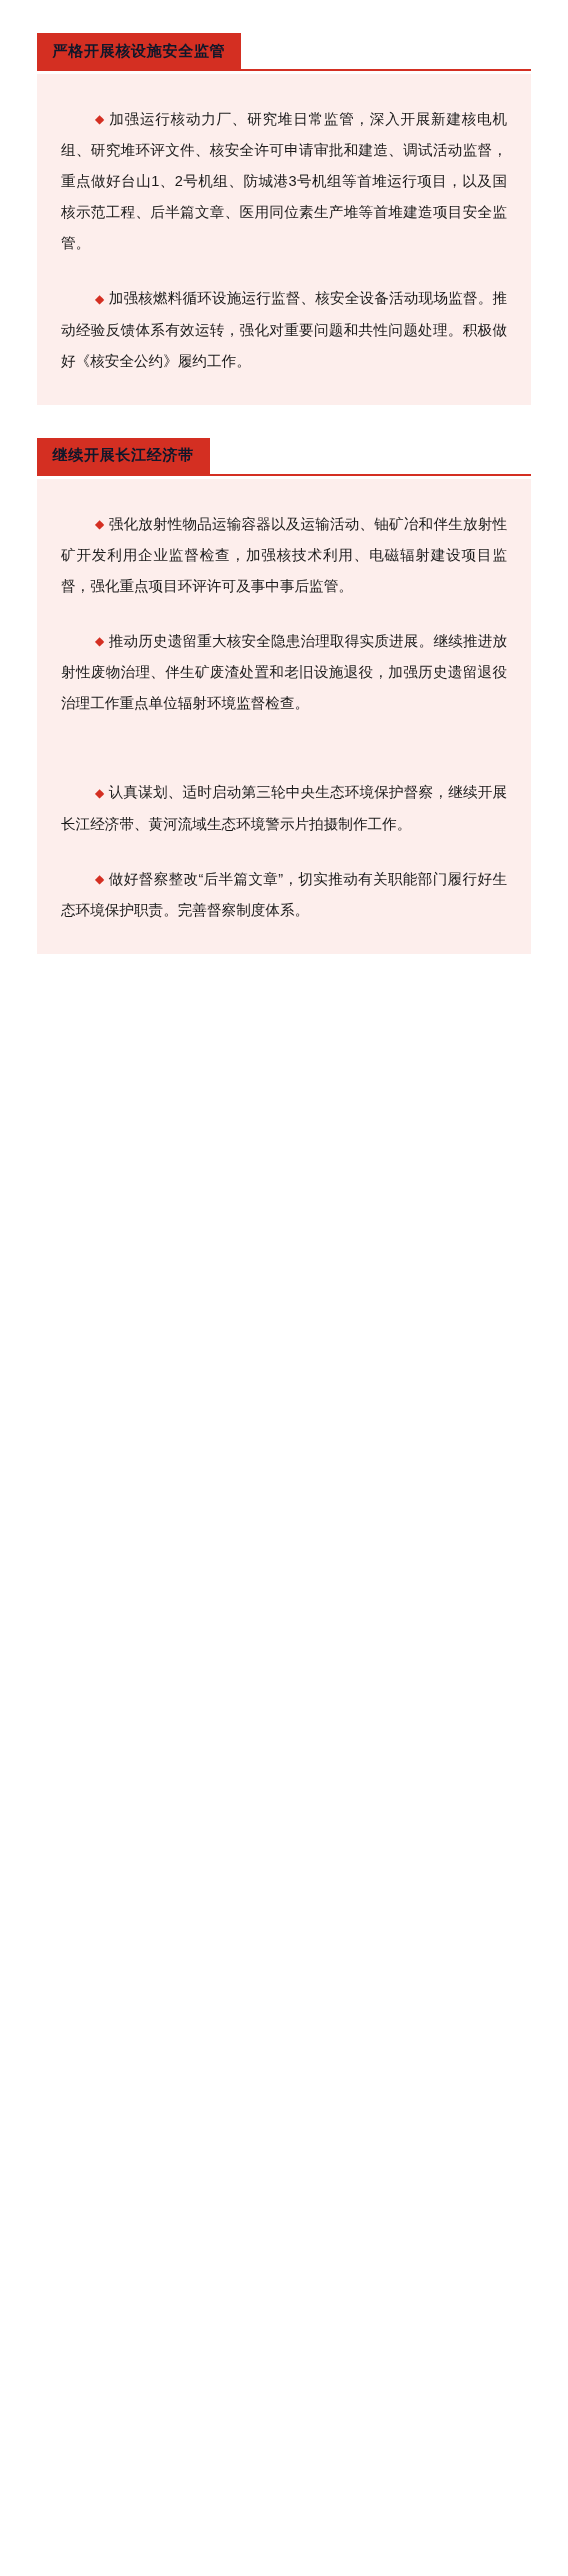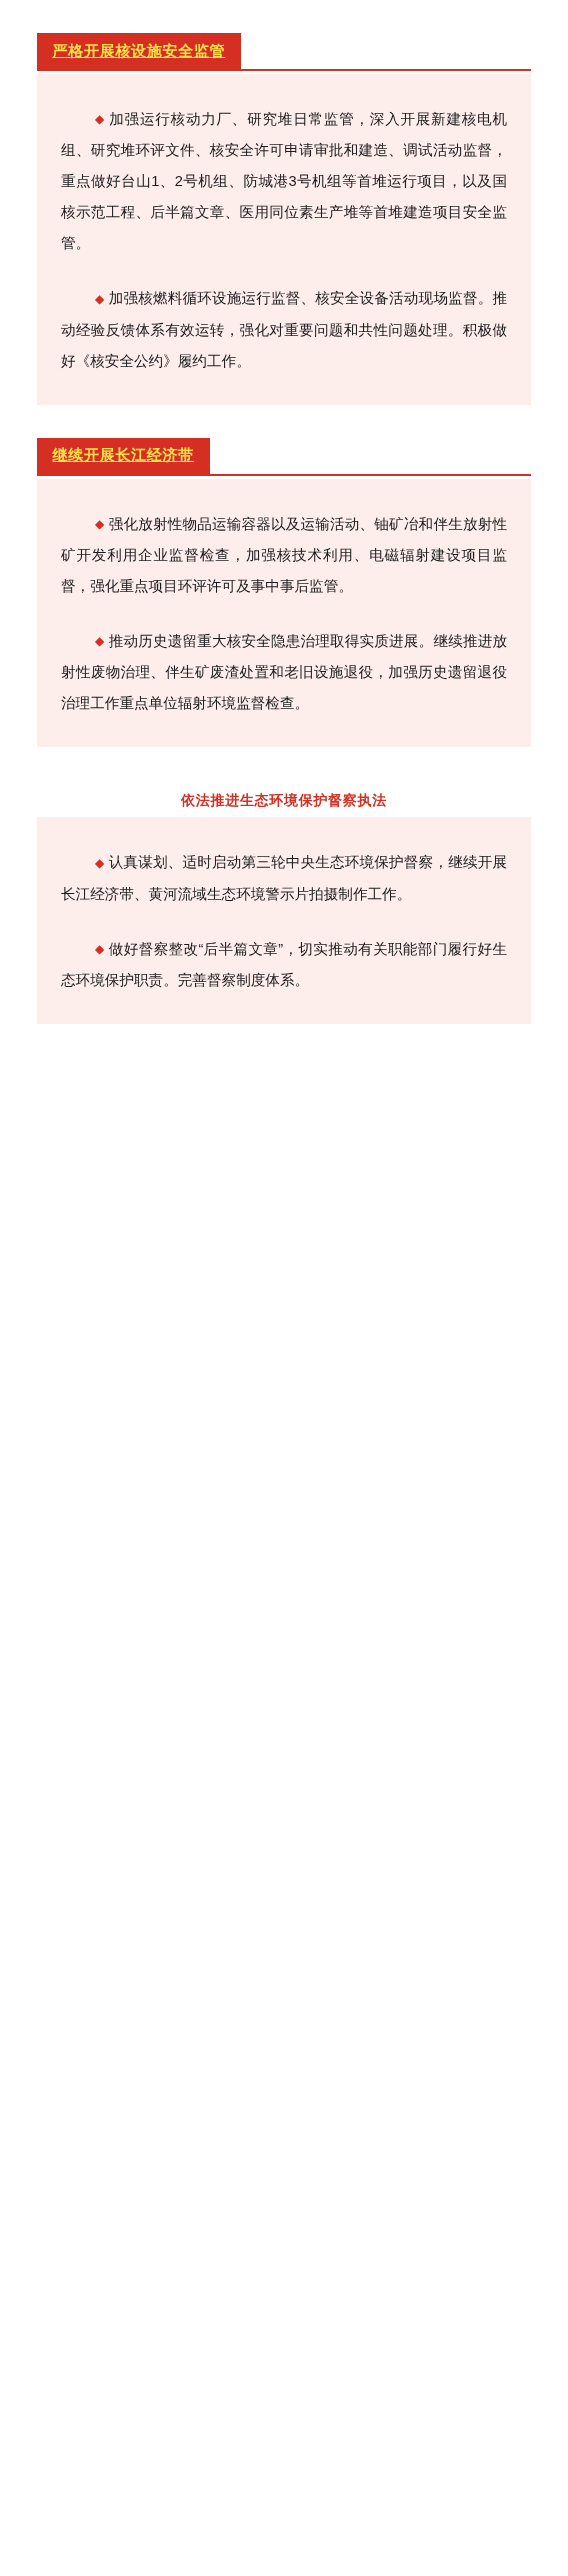--- a/index.html
+++ b/index.html
@@ -31,26 +31,25 @@
     left: 0;
     top: 0;
     height: 36px;
     background: #d42f22;
     display: flex;
     align-items: center;
     padding: 0 15.6px 0 15.6px;
     box-sizing: border-box;
   }
   .section-head .bar-text {
-    color: #fde047;
+    color: #0f172a;
     font-size: 15px;
     font-weight: bold;
     letter-spacing: 0.7px;
     white-space: nowrap;
-    text-decoration: underline;
   }
   .section-head .underline {
     position: absolute;
     left: 0;
     top: 36px;
     height: 2.1px;
     width: 100%;
     background: #d42f22;
   }
 
@@ -118,21 +117,20 @@
   </div>
   <div class="card">
     <div class="para">
       <span class="marker">◆</span><span>强化放射性物品运输容器以及运输活动、铀矿冶和伴生放射性矿开发利用企业监督检查，加强核技术利用、电磁辐射建设项目监督，强化重点项目环评许可及事中事后监管。</span>
     </div>
     <div class="para">
       <span class="marker">◆</span><span>推动历史遗留重大核安全隐患治理取得实质进展。继续推进放射性废物治理、伴生矿废渣处置和老旧设施退役，加强历史遗留退役治理工作重点单位辐射环境监督检查。</span>
     </div>
   </div>
 
-  <div class="subtitle">依法推进生态环境保护督察执法</div>
 
   <div class="card">
     <div class="para">
       <span class="marker">◆</span><span>认真谋划、适时启动第三轮中央生态环境保护督察，继续开展长江经济带、黄河流域生态环境警示片拍摄制作工作。</span>
     </div>
     <div class="para">
       <span class="marker">◆</span><span>做好督察整改“后半篇文章”，切实推动有关职能部门履行好生态环境保护职责。完善督察制度体系。</span>
     </div>
   </div>
 

